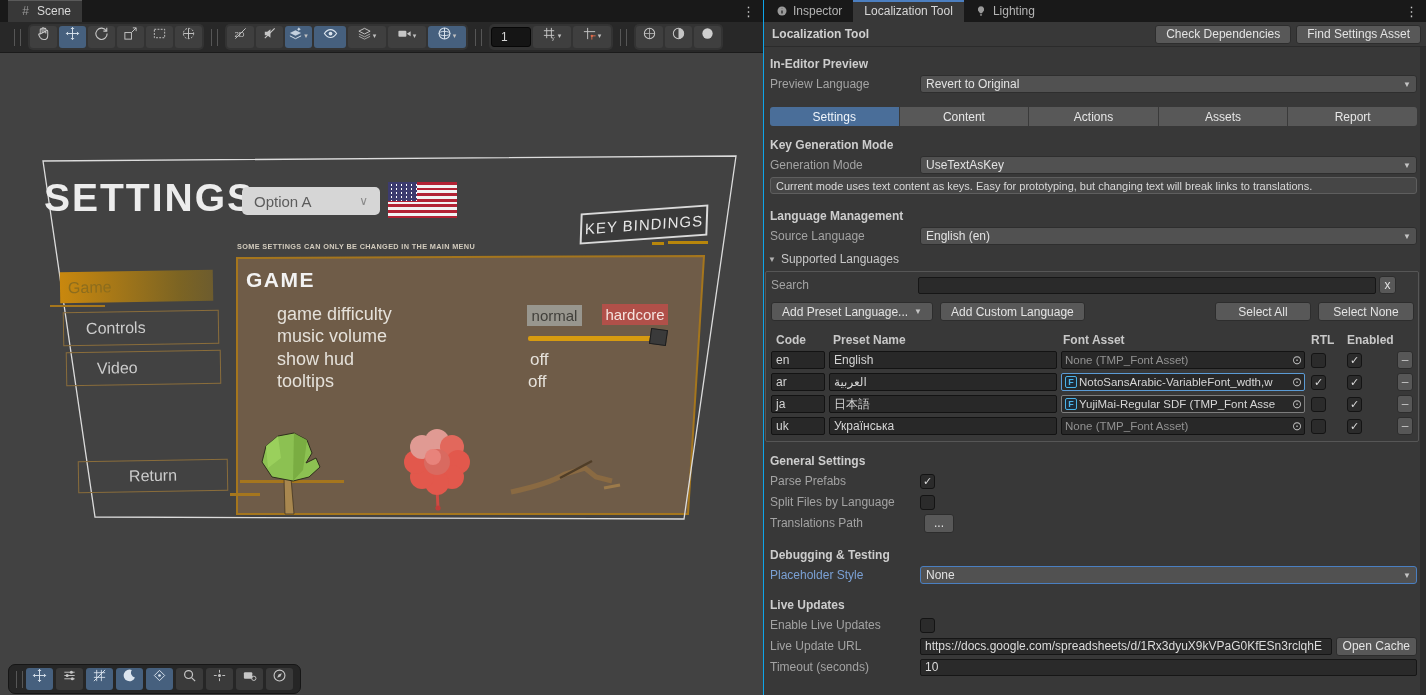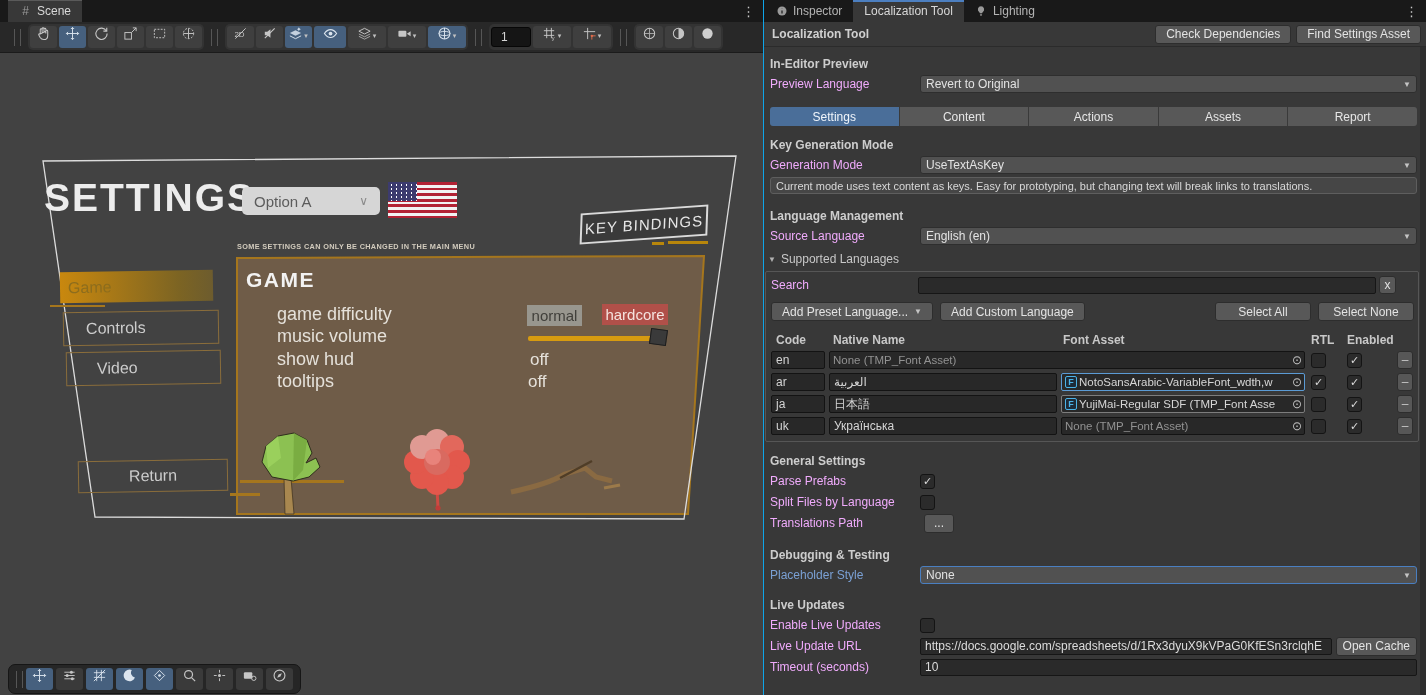--- a/index.html
+++ b/index.html
@@ -61,21 +61,21 @@
   #insp-header{position:absolute;left:0;top:22px;right:0;height:25px;background:#383838;border-bottom:1px solid #2b2b2b;
     display:flex;align-items:center;padding:0 5px 0 8px;box-sizing:border-box}
   #insp-header .ttl{font-size:12px;font-weight:700;color:#d0d0d0}
   .btn{background:#585858;border:1px solid #2d2d2d;border-radius:3px;color:#e3e3e3;font-size:12px;height:19px;
     display:flex;align-items:center;justify-content:center;padding:0 10px;box-sizing:border-box;white-space:nowrap}
   #insp-header .btn{margin-left:5px}
   #insp-header .sp{margin-left:auto}
   #ibody{position:absolute;left:0;top:47px;right:6px;bottom:0;overflow:hidden}
   .sech{margin:12px 4px 4px 6px;font-size:12px;font-weight:700;color:#cdcdcd}
   .irow{display:flex;align-items:center;margin:3px 3px 3px 6px;height:18px}
-  .ilabel{width:150px;flex:none;font-size:12px;color:#f0abfc}
+  .ilabel{width:150px;flex:none;font-size:12px;color:#a3a3a3}
   .ilabel.blue{color:#7aa0d4}
   .dd{flex:1;display:flex;align-items:center;height:18px;background:#515151;border:1px solid #2e2e2e;border-radius:3px;
     color:#e2e2e2;font-size:12px;padding:0 5px;box-sizing:border-box}
   .dd.bluebrd{border-color:#4a7fc1}
   .dd-arrow{margin-left:auto;font-size:8px;color:#c4c4c4}
   .tin{flex:1;height:17px;background:#2a2a2a;border:1px solid #161616;border-radius:2px;color:#dcdcdc;font-size:12px;
     padding:0 4px;display:flex;align-items:center;box-sizing:border-box;white-space:nowrap;overflow:hidden}
   .cb{width:15px;height:15px;background:#2b2b2b;border:1px solid #141414;border-radius:3px;box-sizing:border-box;
     display:flex;align-items:center;justify-content:center;color:#dcdcdc;font-size:11px}
   .helpbox{margin:2px 3px 0 6px;background:#464646;border:1px solid #5e5e5e;border-radius:3px;font-size:11px;color:#d8d8d8;
@@ -472,30 +472,33 @@
           <span class="dd-arrow" style="margin-left:6px">▼</span>
         </div>
         <div class="btn">Add Custom Language</div>
         <div class="spacer"></div>
         <div class="btn" style="width:96px">Select All</div>
         <div class="btn" style="width:96px">Select None</div>
       </div>
 
       <div class="lhead">
         <span class="c-code" style="padding-left:5px;box-sizing:border-box">Code</span>
-        <span class="c-native" style="padding-left:4px;box-sizing:border-box">Native Name</span>
+        <span class="c-native" style="padding-left:4px;box-sizing:border-box">Preset Name</span>
         <span class="c-font" style="padding-left:2px">Font Asset</span>
         <span class="c-rtl">RTL</span>
         <span class="c-en">Enabled</span>
         <span class="c-minus"></span>
       </div>
 
       <div class="lrow">
         <div class="c-code">
             <div class="cellin">en</div>
+          </div>
+        <div class="c-native">
+            <div class="cellin">English</div>
           </div>
         <div class="c-font">
             <div class="objf none">
           <span class="fname">None (TMP_Font Asset)</span>
           <span class="picker">⊙</span>
             </div>
           </div>
         <div class="c-rtl">
             <div class="cb"></div>
           </div>

